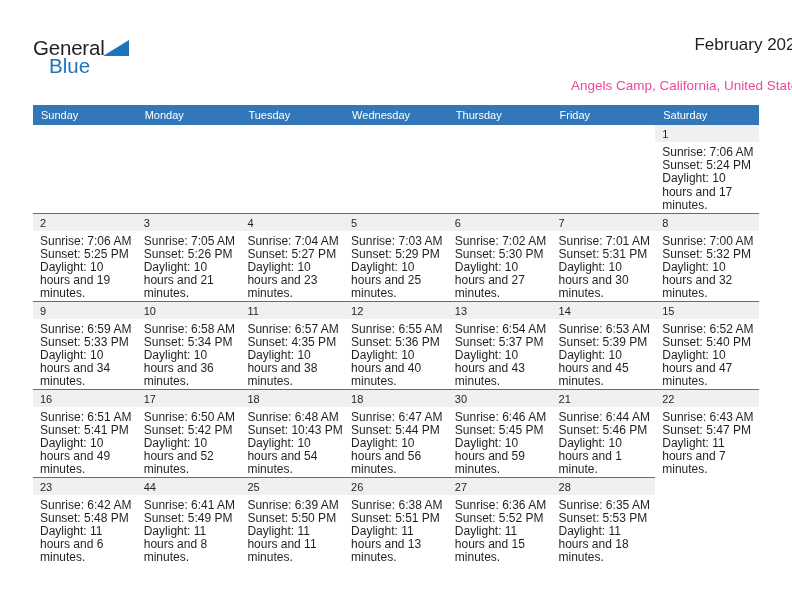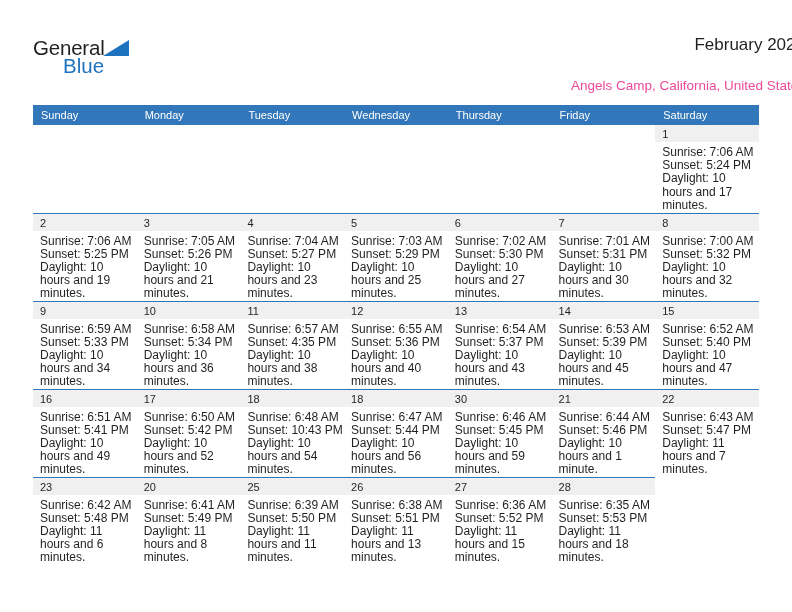--- a/index.html
+++ b/index.html
@@ -52,21 +52,21 @@
     position: absolute;
     left: 70px;
     top: 2px;
     width: 26px;
     height: 16px;
     background: #1f72bd;
     clip-path: polygon(100% 0, 100% 100%, 0 100%);
   }
   .logo-blue {
     position: absolute;
-    left: 30px;
+    left: 16px;
     top: 18px;
     font-size: 20.5px;
     color: #1f72bd;
     font-family: "Liberation Sans", sans-serif;
     line-height: 1;
   }
   .title-month {
     position: absolute;
     right: 35px;
     top: 36px;
@@ -372,21 +372,21 @@
           <tr>
             <td>
               <div class="daynum-band">23</div>
               <div class="cell-body">
                 <div>Sunrise: 6:42 AM</div>
                 <div>Sunset: 5:48 PM</div>
                 <div class="daylight">Daylight: 11 hours and 6 minutes.</div>
               </div>
             </td>
             <td>
-              <div class="daynum-band">20</div>
+              <div class="daynum-band">44</div>
               <div class="cell-body">
                 <div>Sunrise: 6:41 AM</div>
                 <div>Sunset: 5:49 PM</div>
                 <div class="daylight">Daylight: 11 hours and 8 minutes.</div>
               </div>
             </td>
             <td>
               <div class="daynum-band">25</div>
               <div class="cell-body">
                 <div>Sunrise: 6:39 AM</div>

